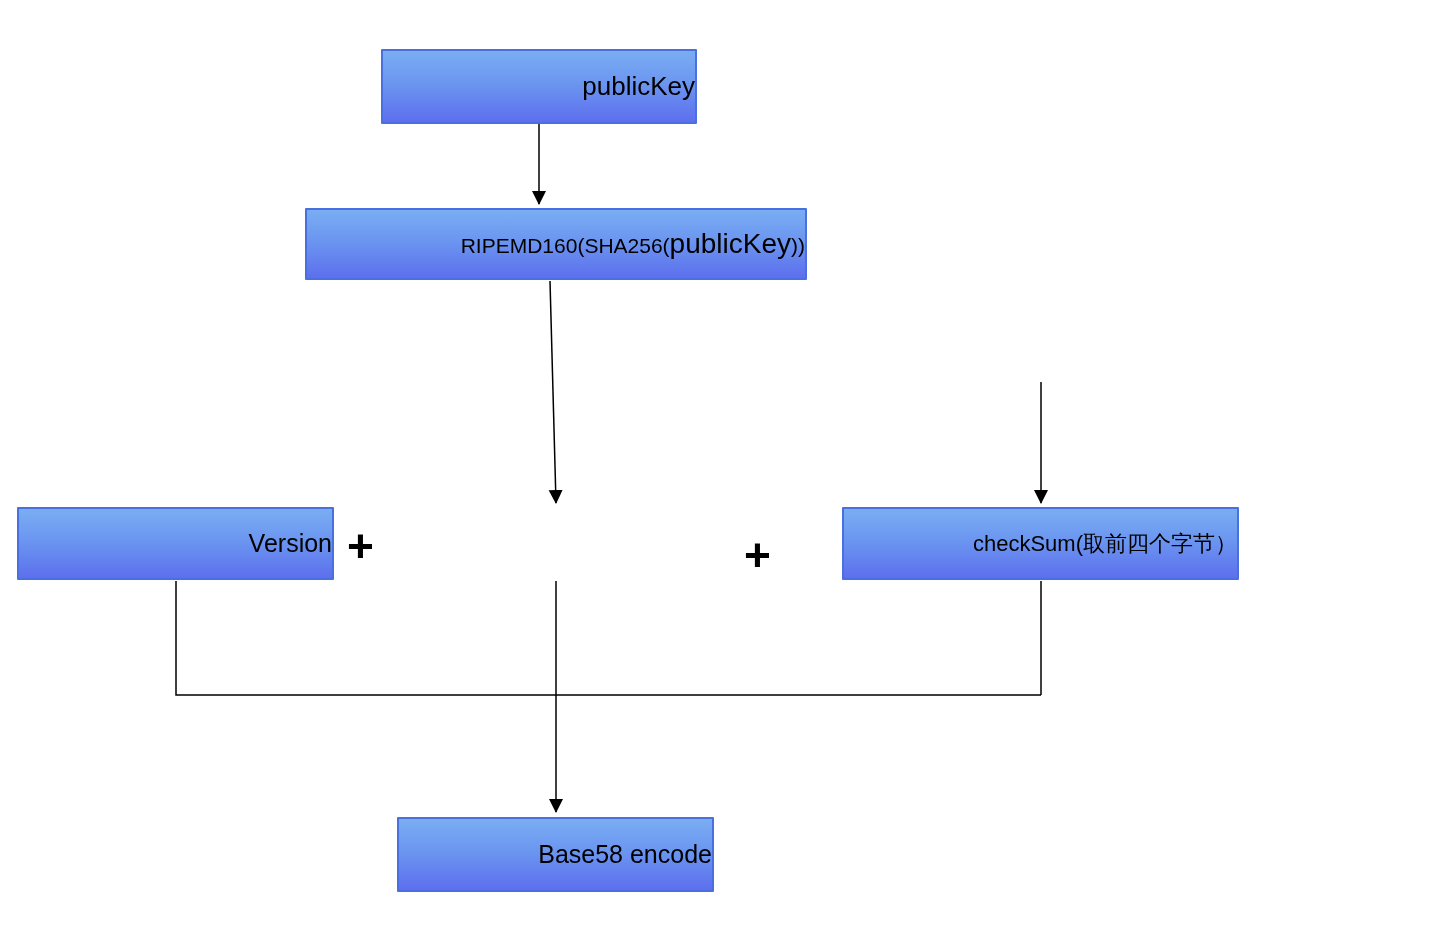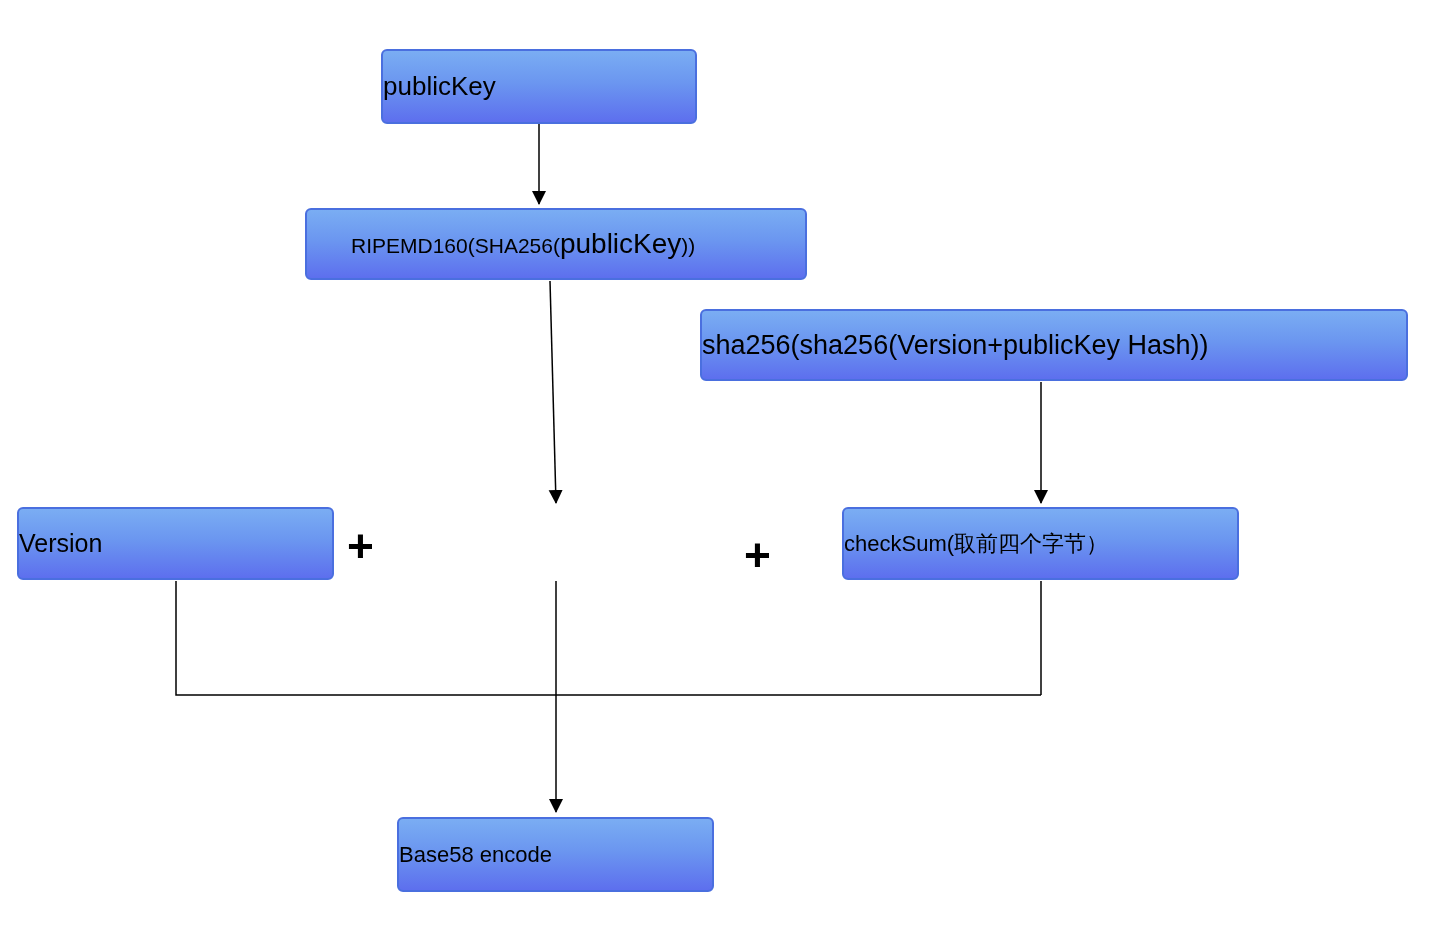--- a/index.html
+++ b/index.html
@@ -21,37 +21,37 @@
     top: 0;
     width: 1454px;
     height: 942px;
     z-index: 0;
   }
   .node {
     position: absolute;
     box-sizing: border-box;
     background: linear-gradient(180deg, #7aadf3 0%, #6b96f0 45%, #5d6fee 100%);
     border: 2px solid #4a6fdf;
-    border-radius: 6px;
+    border-radius: 1px;
     display: flex;
     align-items: center;
-    justify-content: flex-start;
+    justify-content: flex-end;
     color: #000000;
     z-index: 1;
     text-align: center;
     white-space: nowrap;
   }
   .node-publickey        { left: 381px; top: 49px;  width: 316px; height: 75px; font-size: 26px; }
   .node-ripemd           { left: 305px; top: 208px; width: 502px; height: 72px; font-size: 21px; padding-left: 44px; }
   .node-ripemd .big      { font-size: 28px; }
   .node-sha256           { left: 700px; top: 309px; width: 708px; height: 72px; font-size: 27px; }
   .node-version          { left: 17px;  top: 507px; width: 317px; height: 73px; font-size: 25px; }
   .node-publickey-hash   { left: 397px; top: 507px; width: 317px; height: 73px; font-size: 25px; }
   .node-checksum         { left: 842px; top: 507px; width: 397px; height: 73px; font-size: 22px; }
-  .node-base58           { left: 397px; top: 817px; width: 317px; height: 75px; font-size: 22px; }
+  .node-base58           { left: 397px; top: 817px; width: 317px; height: 75px; font-size: 25px; }
   .plus {
     position: absolute;
     z-index: 1;
     color: #000000;
     font-size: 46px;
     font-weight: bold;
     line-height: 1;
   }
   .plus-left  { left: 347px; top: 523px; }
   .plus-right { left: 744px; top: 532px; }
@@ -84,23 +84,20 @@
   <div class="node node-publickey">
     <span>publicKey</span>
   </div>
 
   <div class="node node-ripemd">
     <span>
       <span>RIPEMD160(SHA256(</span><span class="big">publicKey</span><span>))</span>
     </span>
   </div>
 
-  <div class="node node-sha256">
-    <span>sha256(sha256(Version+publicKey Hash))</span>
-  </div>
 
   <div class="node node-version">
     <span>Version</span>
   </div>
 
   <div class="plus plus-left">+</div>
 
 
   <div class="plus plus-right">+</div>
 

